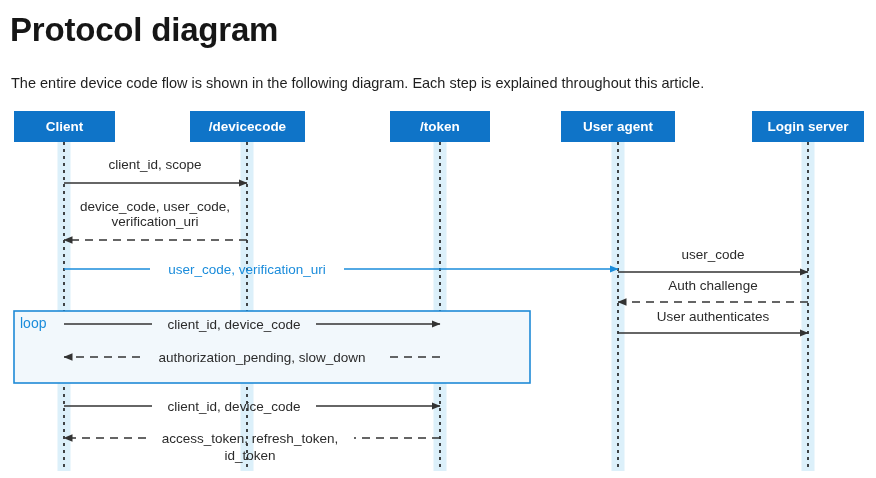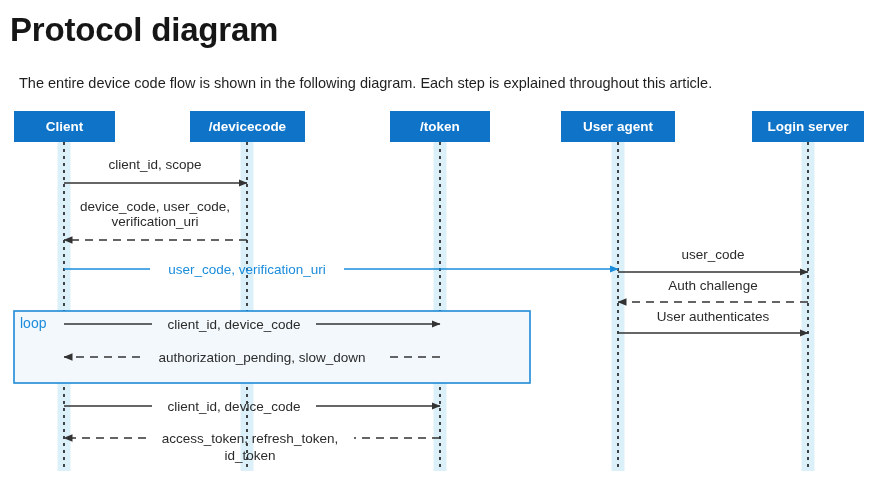--- a/index.html
+++ b/index.html
@@ -31,21 +31,20 @@
     white-space: nowrap;
   }
   #page-subtitle {
     position: absolute;
     left: 11px;
     top: 74px;
     font-size: 14.5px;
     color: #1f1f1f;
     line-height: 19px;
     white-space: nowrap;
-    margin-left: 8px;
   }
   #diagram-wrap {
     position: absolute;
     left: 0;
     top: 105px;
     width: 876px;
     height: 373px;
   }
   svg#sequence-diagram {
     display: block;

